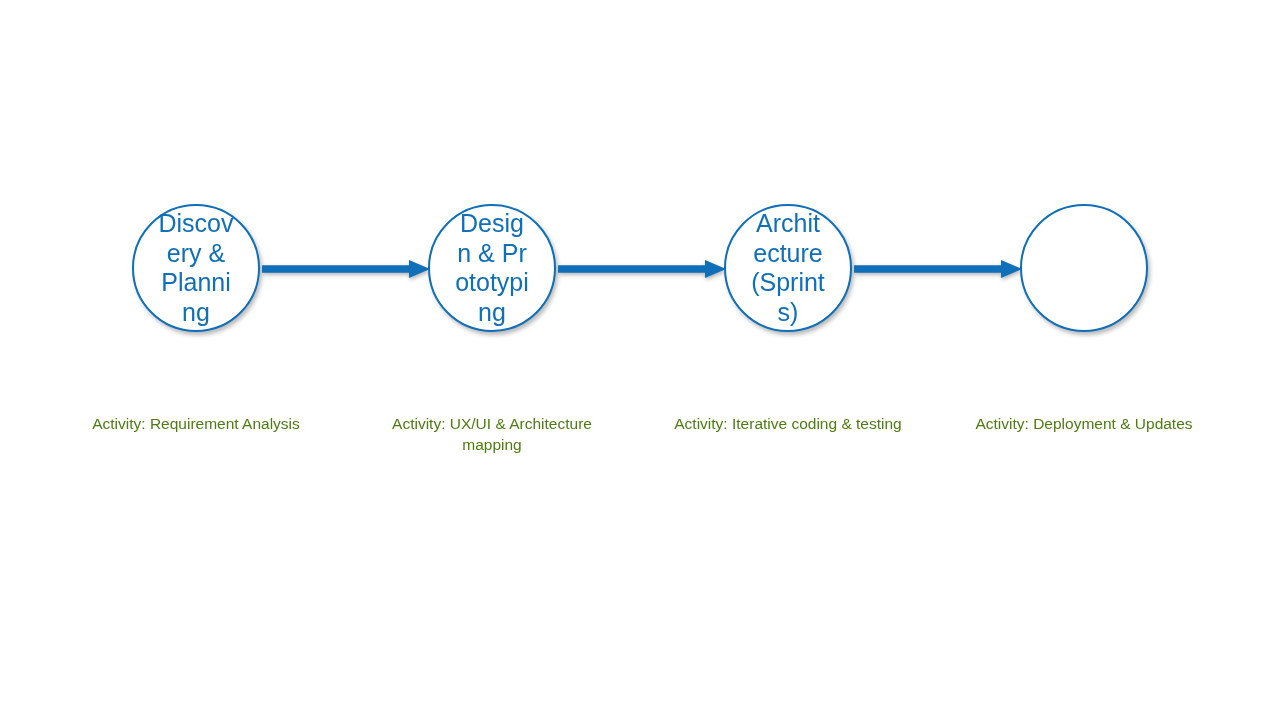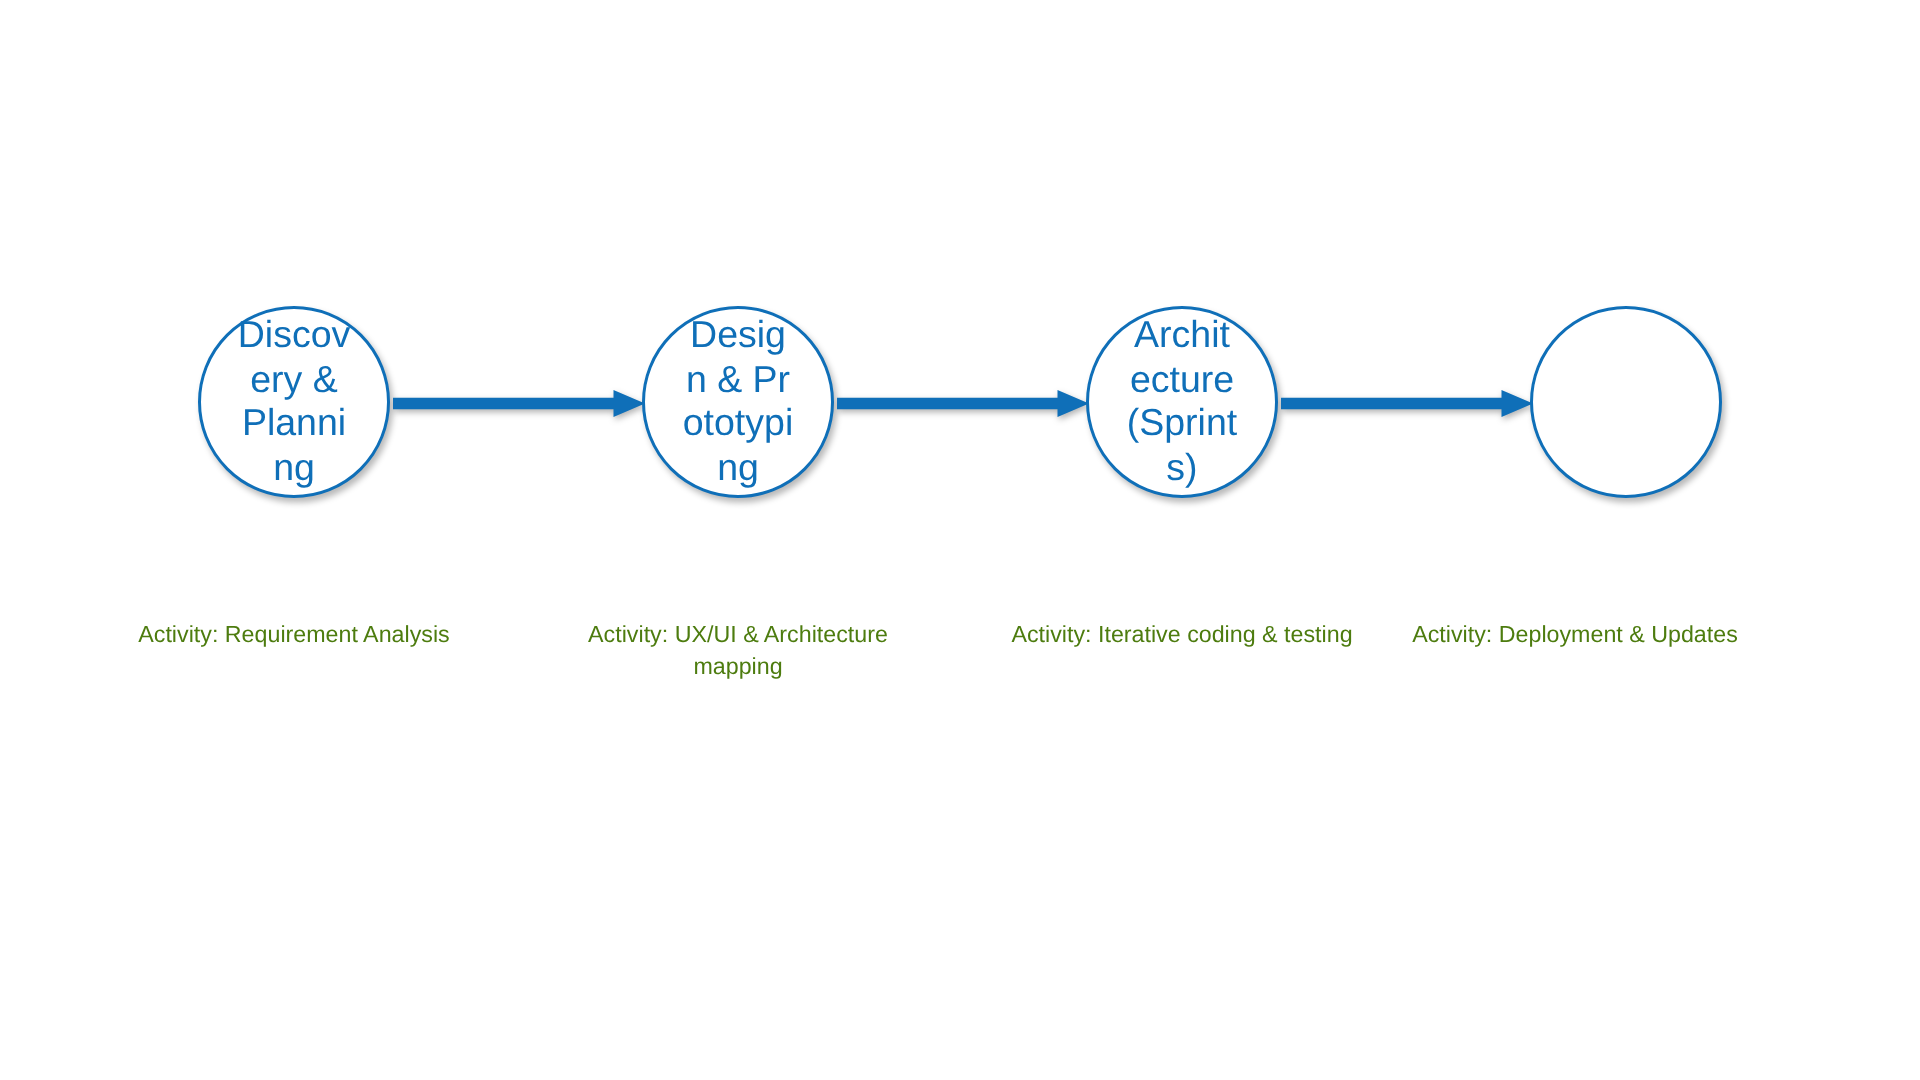--- a/index.html
+++ b/index.html
@@ -153,15 +153,15 @@
     </div>
 
   </div>
 
   <div class="caption" style="left:71px;">Activity: Requirement Analysis</div>
 
   <div class="caption" style="left:663px;">Activity: Iterative coding &amp; testing</div>
 
   <div class="caption" style="left:367px;">Activity: UX/UI &amp; Architecture mapping</div>
 
-  <div class="caption" style="left:925px;">Activity: Deployment &amp; Updates</div>
+  <div class="caption" style="left:959px;">Activity: Deployment &amp; Updates</div>
 
 </div>
 
 </body></html>

